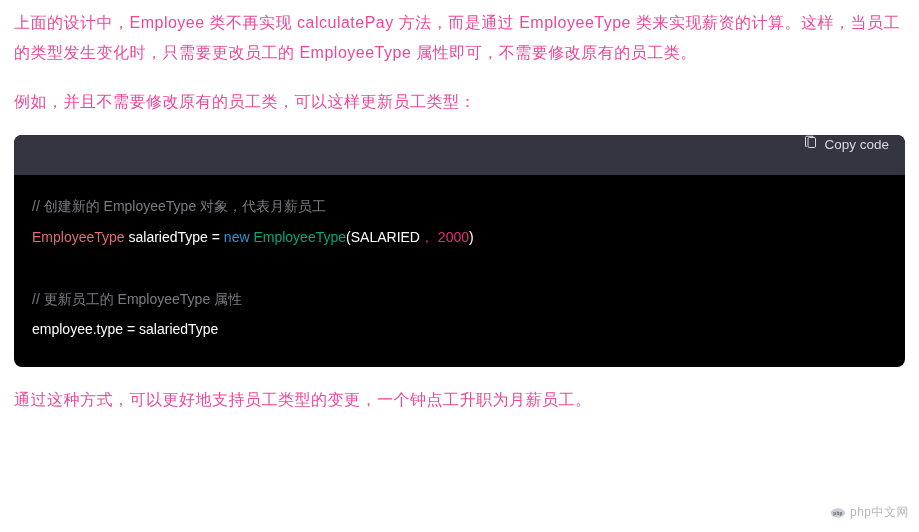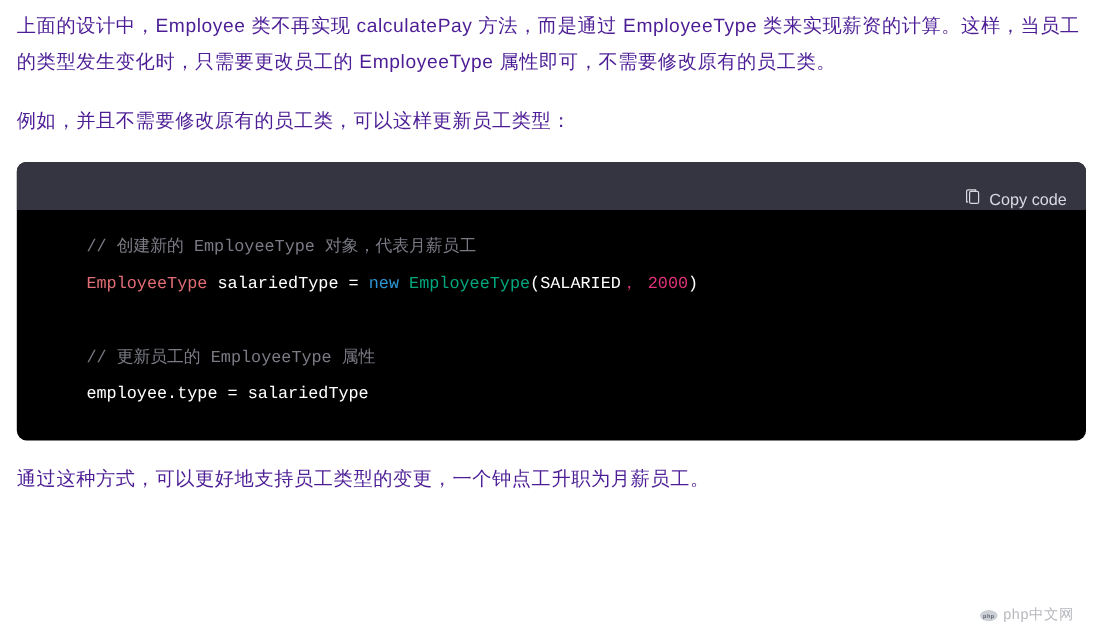--- a/index.html
+++ b/index.html
@@ -10,72 +10,71 @@
     font-family: -apple-system, BlinkMacSystemFont, "Segoe UI", "PingFang SC", "Microsoft YaHei", sans-serif;
     color: #343541;
     font-size: 16px;
     line-height: 1.9;
     padding: 8px 14px 0 14px;
     position: relative;
     overflow: hidden;
   }
   .para {
     margin-bottom: 18px;
-    color: #4c1d95;
+    color: #ec4899;
     font-size: 16px;
     letter-spacing: 0.5px;
   }
   .code-wrap {
     border-radius: 8px;
     overflow: hidden;
     margin: 10px 0 18px 0;
     background: #000000;
   }
   .code-header {
     background: #343541;
     height: 40px;
     display: flex;
-    align-items: flex-end;
+    align-items: flex-start;
     justify-content: flex-end;
     padding: 0 16px;
   }
   .copy-btn {
     display: inline-flex;
     align-items: center;
     gap: 6px;
     color: #d9d9e3;
     font-size: 13.5px;
     cursor: pointer;
     background: transparent;
     border: none;
     font-family: inherit;
   }
   .copy-btn svg { width: 15px; height: 15px; stroke: #d9d9e3; fill: none; stroke-width: 1.6; }
   .code-body {
     padding: 16px 18px 22px 18px;
-    font-family: Liberation Mono, monospace;
+    font-family: Liberation Sans, sans-serif;
     font-size: 14px;
     line-height: 2.2;
     color: #ffffff;
     white-space: pre;
-    margin-left: 40px;
   }
   .tok-comment { color: #7a7a85; }
   .tok-type    { color: #e06c75; }
   .tok-ident   { color: #ffffff; }
   .tok-op      { color: #ffffff; }
   .tok-keyword { color: #2e95d3; }
   .tok-class   { color: #00a67d; }
   .tok-paren   { color: #ffffff; }
   .tok-const   { color: #ffffff; }
   .tok-punct   { color: #df3079; }
   .tok-num     { color: #df3079; }
   .watermark {
     position: absolute;
-    right: 24px;
+    right: 10px;
     bottom: 8px;
     display: flex;
     align-items: center;
     gap: 4px;
     color: #b6b8bd;
     font-size: 12px;
     font-weight: 500;
     letter-spacing: 0.5px;
   }
   .watermark .logo {

